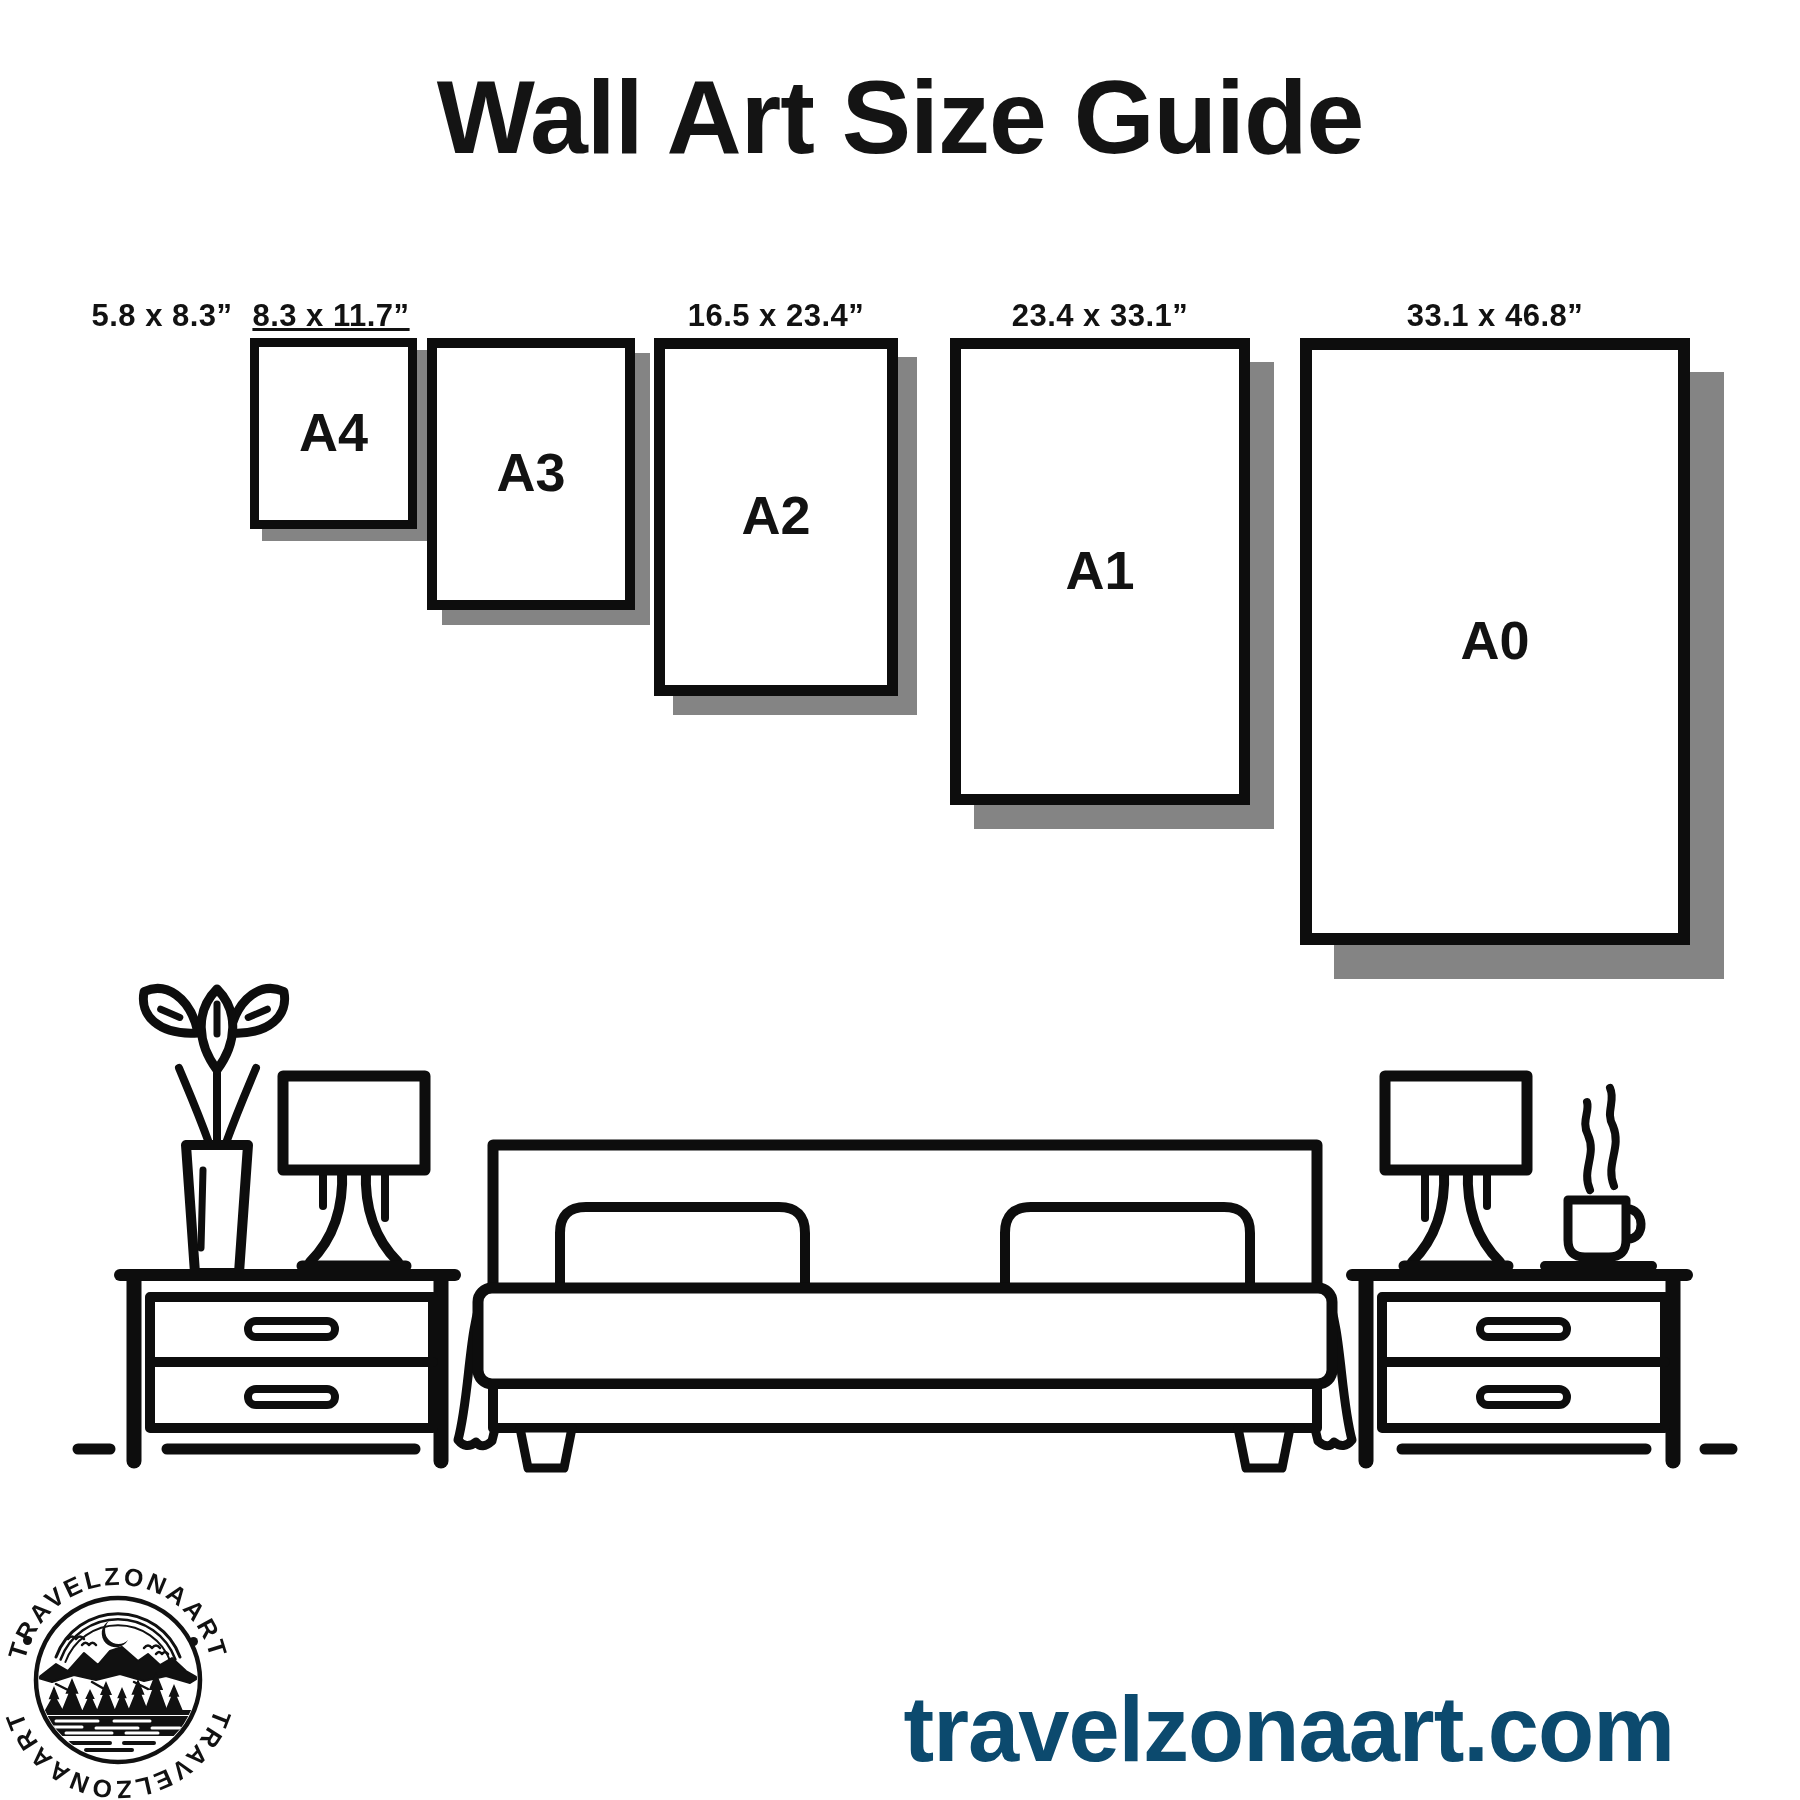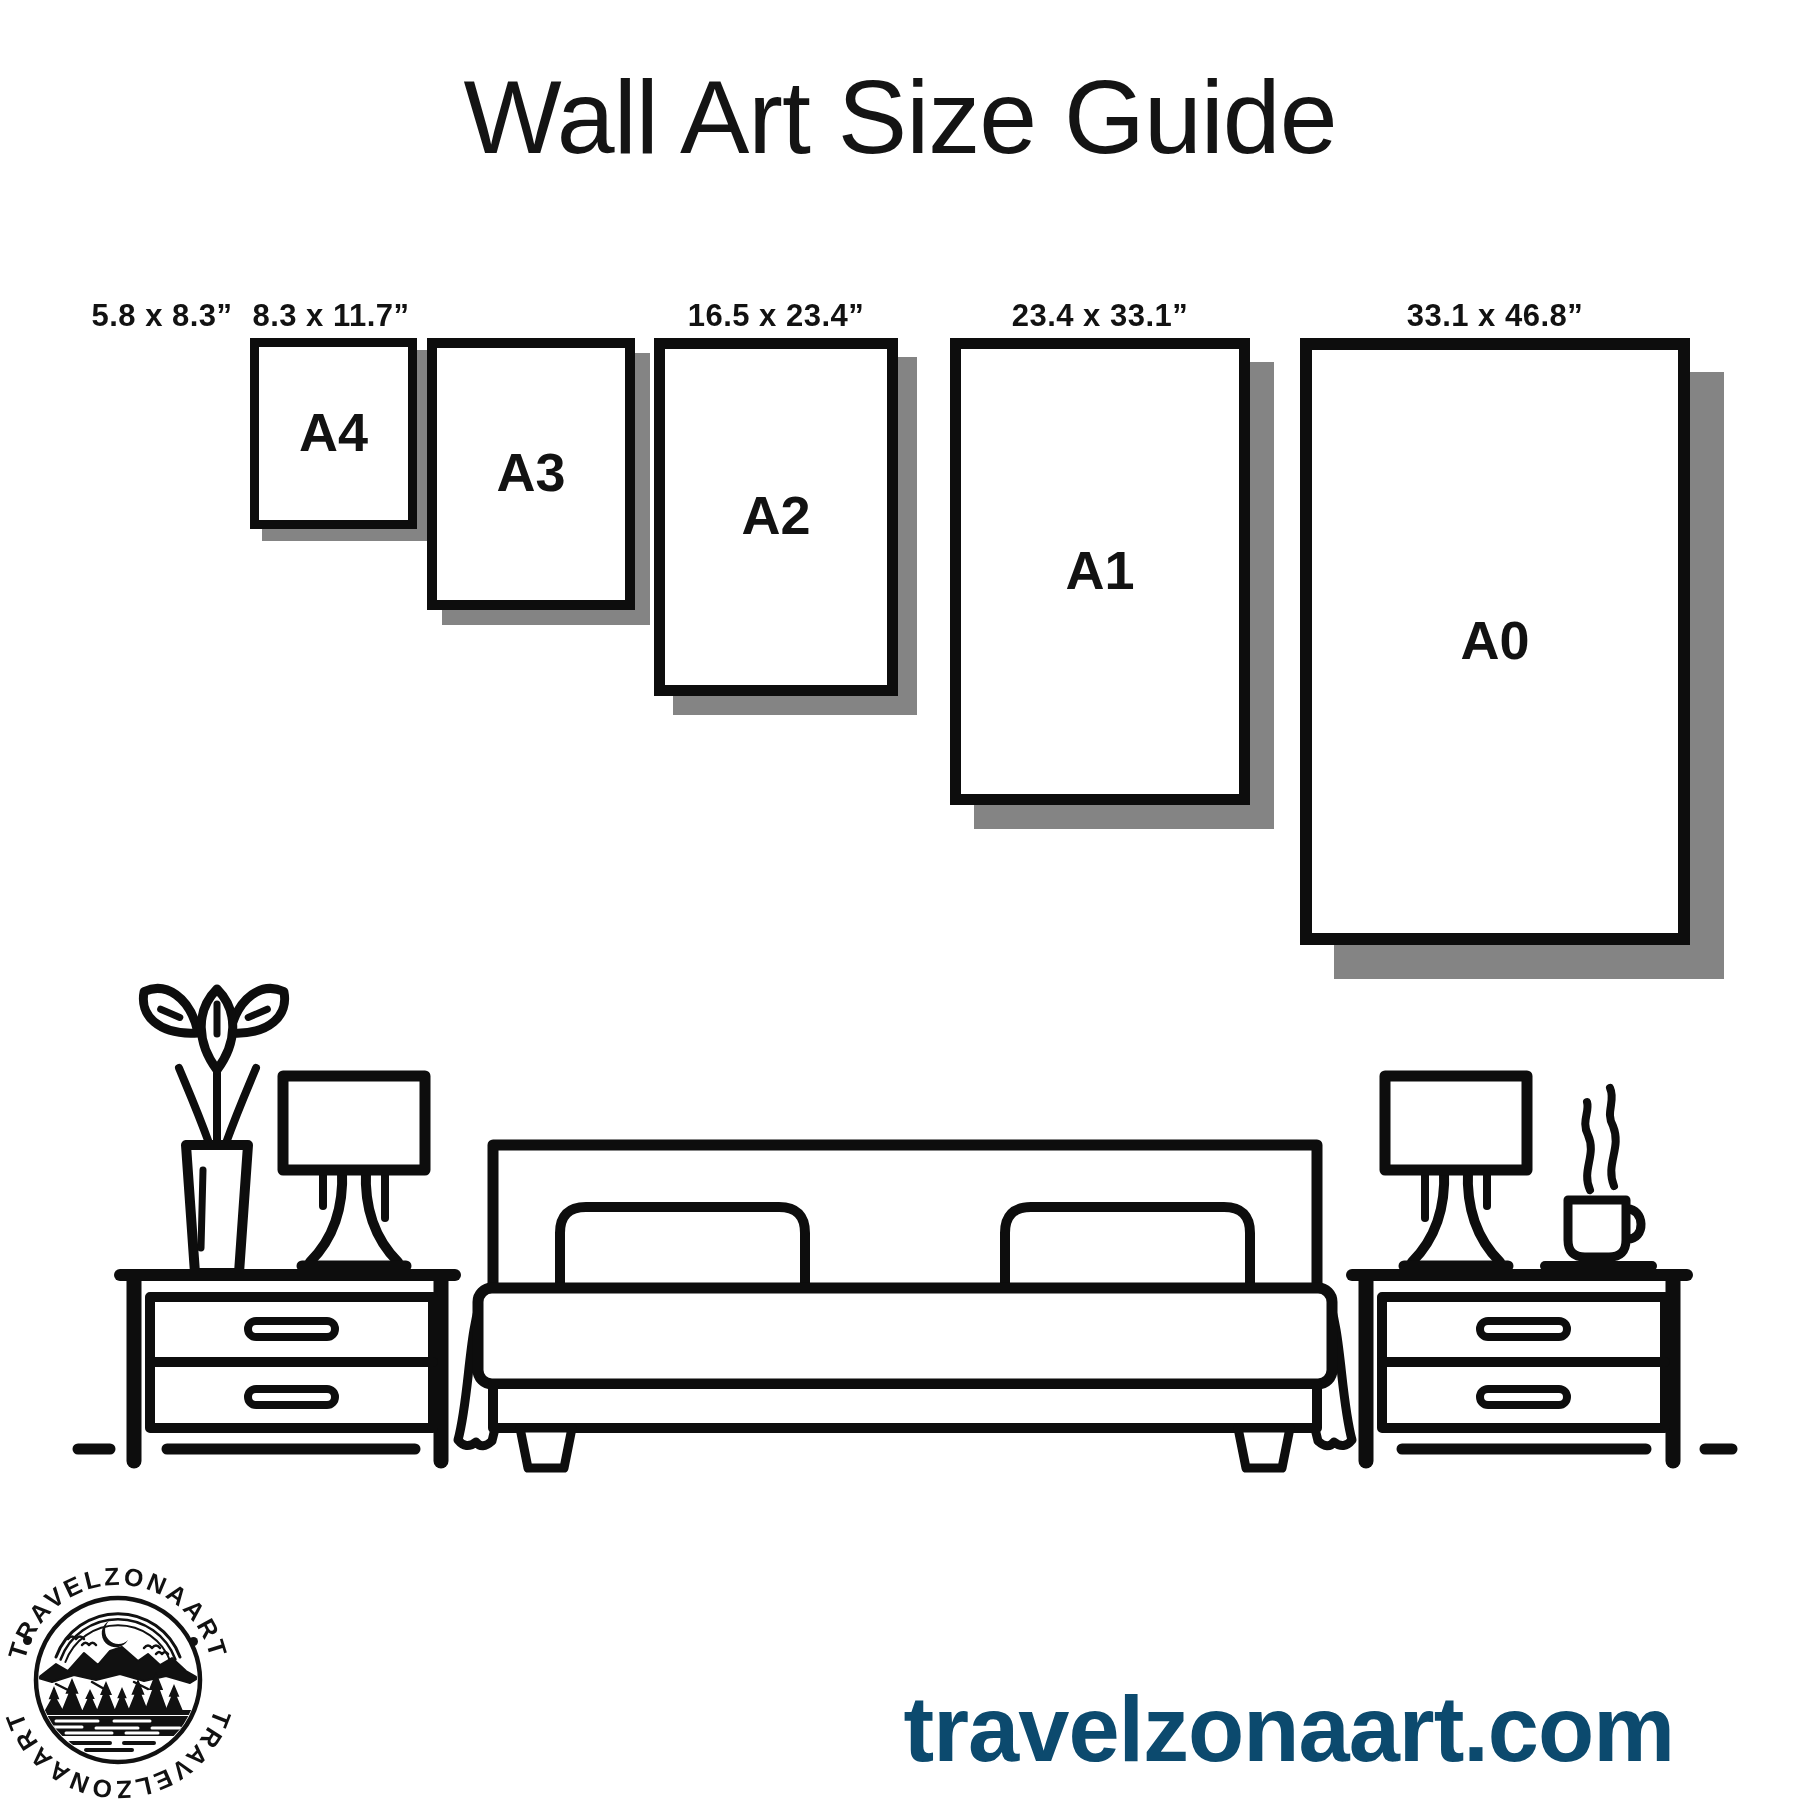--- a/index.html
+++ b/index.html
@@ -1,26 +1,26 @@
 <!DOCTYPE html>
 <html><head>
 <meta charset="utf-8">
 <style>
   html,body{margin:0;padding:0;background:#fff;}
   .page{position:relative;width:1800px;height:1800px;background:#ffffff;overflow:hidden;
         font-family:"Liberation Sans", sans-serif;color:#141414;}
   .page-title{position:absolute;left:0;top:58px;width:1800px;text-align:center;margin:0;
-        font-size:104px;font-weight:normal;letter-spacing:-1px;color:#141414;}
+        font-size:104px;font-weight:bold;letter-spacing:-1px;color:#141414;}
   .dim-label{position:absolute;top:298px;width:360px;text-align:center;
         font-size:31px;font-weight:bold;letter-spacing:.5px;color:#121212;white-space:nowrap;}
   .frame{position:absolute;background:#ffffff;border:10px solid #0d0d0d;box-sizing:border-box;}
   .size-name{position:absolute;left:0;right:0;top:50%;transform:translateY(-54%);
         text-align:center;font-weight:bold;font-size:54px;color:#121212;}
   #label-a5{left:-18px;}   
-  #label-a4{left:151px;}   
+  #label-a4{left:151px;text-decoration:underline;}   
   #label-a3{left:348px;}   
   #label-a2{left:596px;}   
   #label-a1{left:920px;}   
   #label-a0{left:1315px;}  
   #frame-a5{left:109px;top:338px;width:106px;height:148px;border-width:8px;box-shadow:9px 9px 0 #848484;}
   #frame-a4{left:250px;top:338px;width:167px;height:191px;border-width:9px;box-shadow:12px 12px 0 #848484;}
   #frame-a3{left:427px;top:338px;width:208px;height:272px;border-width:10px;box-shadow:15px 15px 0 #848484;}
   #frame-a2{left:654px;top:338px;width:244px;height:358px;border-width:11px;box-shadow:19px 19px 0 #848484;}
   #frame-a1{left:950px;top:338px;width:300px;height:467px;border-width:11px;box-shadow:24px 24px 0 #848484;}
   #frame-a0{left:1300px;top:338px;width:390px;height:607px;border-width:12px;box-shadow:34px 34px 0 #848484;}

